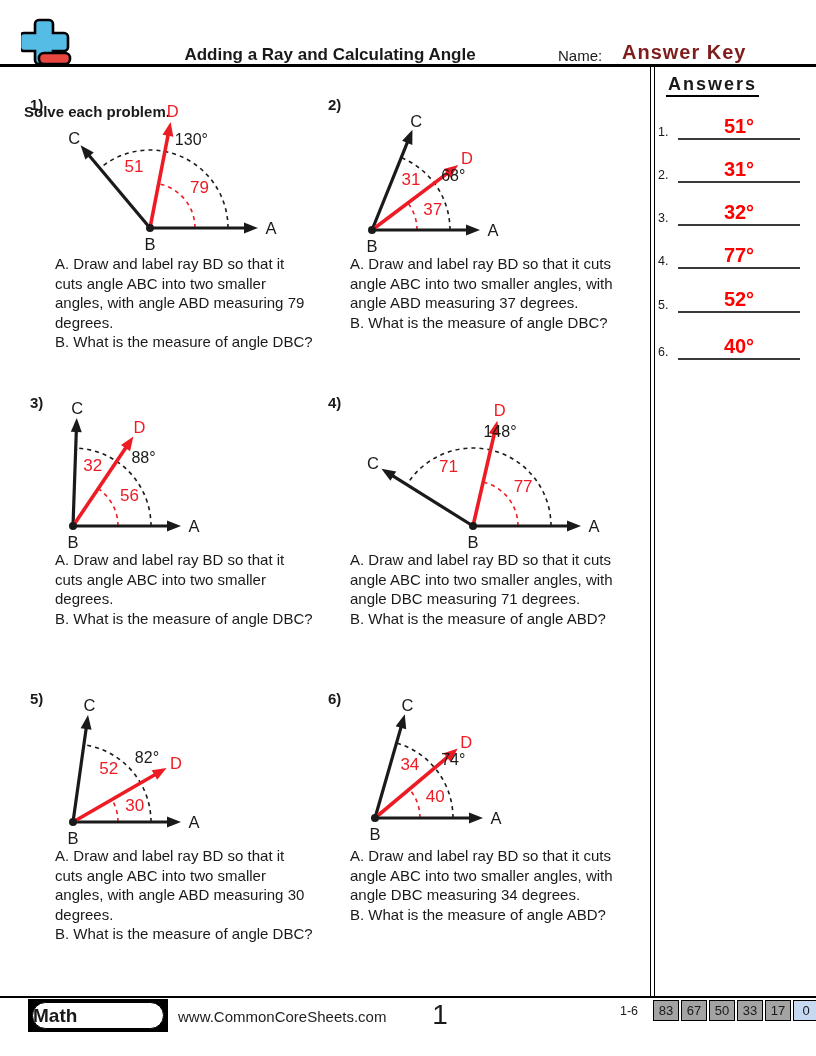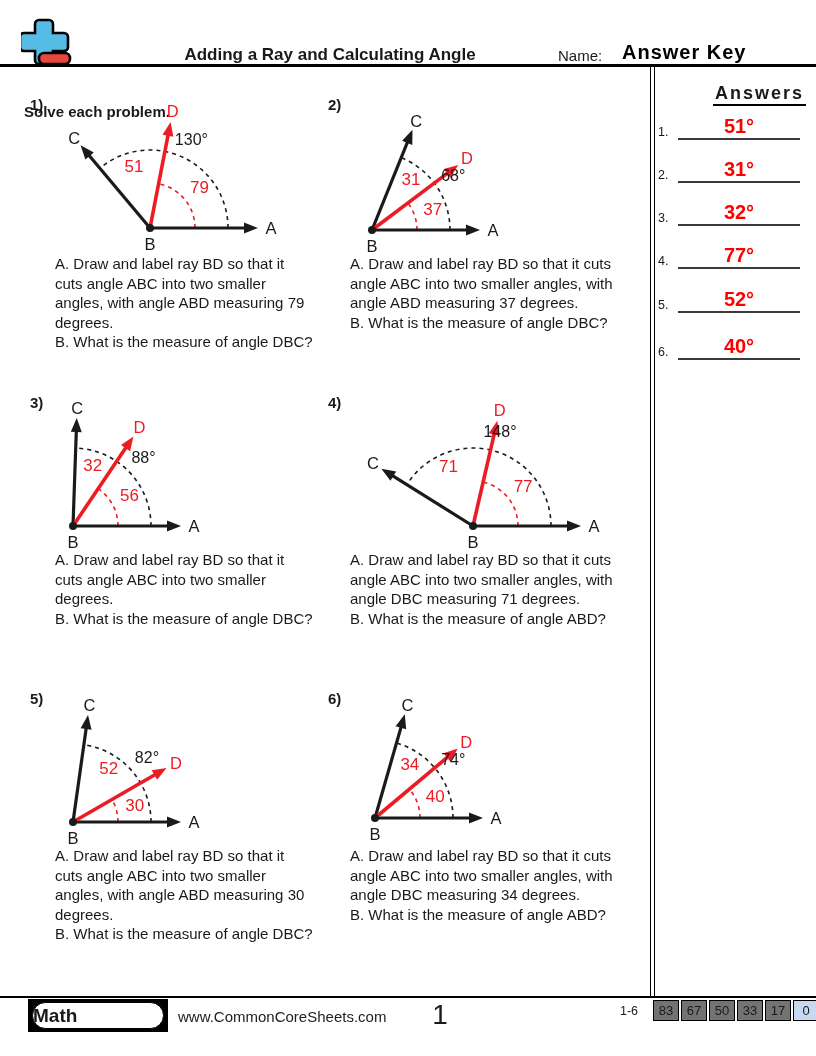--- a/index.html
+++ b/index.html
@@ -6,57 +6,57 @@
   .page{position:relative;width:816px;height:1056px;background:#fff;
         font-family:"Liberation Sans",sans-serif;color:#1a1a1a;overflow:hidden;}
   .abs{position:absolute;}
   .title{left:160px;top:45px;width:340px;text-align:center;font-size:17px;font-weight:bold;}
   .name-label{left:558px;top:47px;font-size:15px;}
   .name-value{left:622px;top:41px;font-size:20px;font-weight:bold;letter-spacing:1px;}
   .header-line{left:0;top:64px;width:816px;height:3px;background:#000;}
   .instructions{left:24px;top:71px;font-size:15px;font-weight:bold;margin-top:32px;}
   .vdivider{left:650px;top:67px;height:929px;width:3px;
             border-left:1.5px solid #000;border-right:1.5px solid #000;}
-  .answers-title{left:666px;top:74px;width:140px;text-align:right;font-size:18px;
-                 font-weight:bold;letter-spacing:2px;margin-top:9px;}
+  .answers-title{left:666px;top:74px;width:140px;text-align:left;font-size:18px;
+                 font-weight:bold;letter-spacing:2px;}
   .answers-title span{border-bottom:2px solid #000;padding:0 2px 1px 2px;}
   .ans-row{position:absolute;width:150px;height:30px;}
   .ans-num{position:absolute;left:2px;bottom:1px;font-size:12.5px;color:#1a1a1a;}
   .ans-val{position:absolute;left:22px;bottom:0;width:122px;text-align:center;
            border-bottom:2px solid #3a3a3a;font-size:20px;font-weight:bold;padding-bottom:0;}
   .prob-num{position:absolute;font-size:15px;font-weight:bold;}
   .prob-text{position:absolute;}
   .qline{font-size:15px;line-height:19.5px;white-space:nowrap;}
   #diagram-layer{position:absolute;left:0;top:0;}
   #diagram-layer text{font-family:"Liberation Sans",sans-serif;}
   .footer-line{left:0;top:996px;width:816px;height:2px;background:#000;}
   .math-badge{left:28px;top:999px;width:140px;height:33px;background:#000;}
   .math-pill{position:absolute;left:4px;top:3px;width:130px;height:25px;background:#fff;
              border:1.5px solid #000;border-radius:14px;
              font-size:19px;font-weight:bold;line-height:25px;}
   .website{left:178px;top:1008px;font-size:15px;color:#222;}
   .page-num{left:420px;top:999px;width:40px;text-align:center;font-size:28px;}
   .range-label{left:620px;top:1004px;font-size:12.5px;}
   #score-boxes{left:653px;top:1000px;display:flex;gap:2px;}
   .score-box{width:24px;height:19px;border:1.5px solid #000;text-align:center;
-             font-size:13px;line-height:19px;background:#737373;}
+             font-size:13px;line-height:19px;background:#a3a3a3;}
 </style>
 </head>
 <body>
 
 <div class="page" id="page">
 
   <svg class="abs" style="left:21px;top:18px" width="52" height="48" viewBox="0 0 52 48">
     <path d="M18,2 h10 a4,4 0 0 1 4,4 v9 h11 a4,4 0 0 1 4,4 v10 a4,4 0 0 1 -4,4 h-11 v9 a4,4 0 0 1 -4,4 h-10 a4,4 0 0 1 -4,-4 v-9 h-11 a4,4 0 0 1 -4,-4 v-10 a4,4 0 0 1 4,-4 h11 v-9 a4,4 0 0 1 4,-4 z" stroke="#000" stroke-width="2.6" fill="#55bce6"></path>
     <rect x="18" y="35" width="31" height="11" rx="5" stroke="#000" stroke-width="2.6" fill="#e8473f"></rect>
   </svg>
 
   <div class="abs title">Adding a Ray and Calculating Angle</div>
   <div class="abs name-label">Name:</div>
-  <div class="abs name-value" style="color:#000000">Answer Key</div>
+  <div class="abs name-value" style="color:#7f1d1d">Answer Key</div>
   <div class="abs header-line"></div>
   <div class="abs instructions">Solve each problem.</div>
 
   <div class="abs vdivider"></div>
   <div class="abs answers-title">
     <span>Answers</span>
   </div>
   <div id="answers-list">
       <div class="ans-row" style="left: 656px; top: 110px;">
         <span class="ans-num">1.</span>

